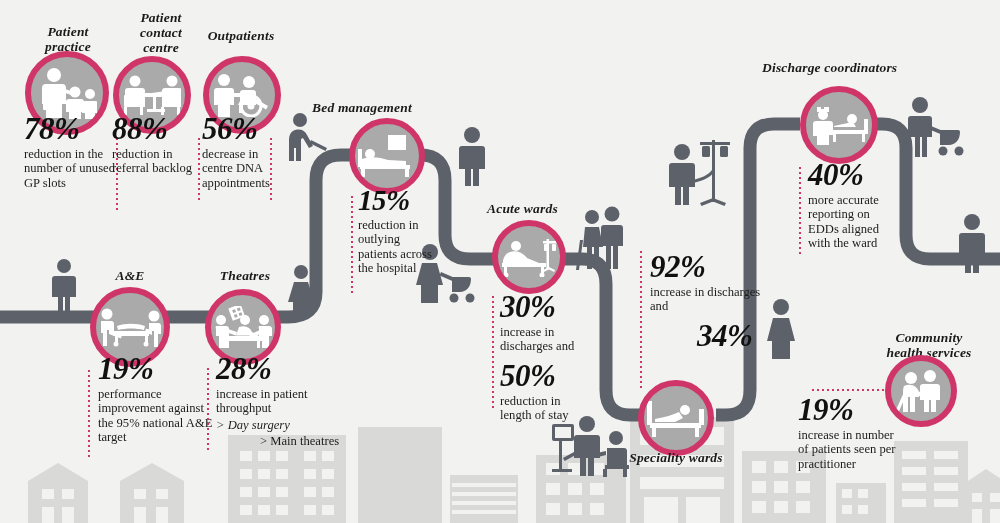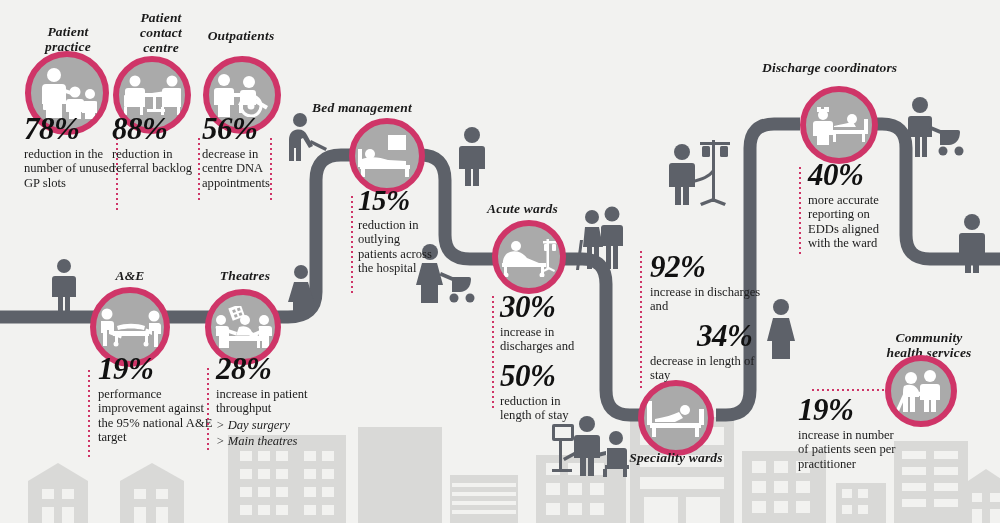--- a/index.html
+++ b/index.html
@@ -481,21 +481,21 @@
           <path d="M45 20 h10 a3 3 0 0 1 3 3 v7 h-3 v12 h-7 v-12 h-3 v-7 a3 3 0 0 1 0 -3 z"></path>
           <path d="M46 24 l-9 4 1.2 3.4 9 -4 z"></path>
         </g>
       </svg>
     </div>
     <div class="dotline-v" style="left:207px; top:368px; height:84px;"></div>
     <div class="stat" style="left:216px; top:352px; width:126px;">
       <div class="pct">28%</div>
       <div class="desc">increase in patient throughput</div>
       <div class="desc" style="font-style:italic;">&gt; Day surgery</div>
-      <div class="desc" style="font-style:italic;">&gt; Main theatres</div>
+      <div class="desc" style="margin-left:44px;">&gt; Main theatres</div>
     </div>
   </div>
 
   <div class="node">
     <div class="ring" style="left:638px; top:380px; width:76px; height:76px;">
       <svg width="58" height="38" viewBox="0 0 58 38">
         <g fill="#ffffff">
           <rect x="0" y="2" width="5" height="24"></rect>
           <rect x="52" y="10" width="5" height="16"></rect>
           <circle cx="38" cy="11" r="5"></circle>
@@ -506,21 +506,20 @@
           <rect x="0" y="8" width="5" height="4"></rect>
         </g>
       </svg>
     </div>
     <div class="node-label" style="left:620px; top:450px; width:112px;">Speciality wards</div>
     <div class="dotline-v" style="left:640px; top:251px; height:140px;"></div>
     <div class="stat" style="left:650px; top:250px; width:122px;">
       <div class="pct">92%</div>
       <div class="desc">increase in discharges and</div>
       <div class="pct" style="margin-top:5px;margin-left:47px;">34%</div>
-      <div class="desc">decrease in length of stay</div>
     </div>
   </div>
 
   <div class="node">
     <div class="node-label" style="left:762px; top:60px; width:166px; text-align:left;">Discharge coordinators</div>
     <div class="ring" style="left:800px; top:86px; width:78px; height:78px;">
       <svg width="58" height="40" viewBox="0 0 58 40">
         <g fill="#ffffff">
           <path d="M7 2 h12 v5 h-12 z"></path>
           <rect x="11" y="0" width="3" height="4" fill="#aaaaaa"></rect>

